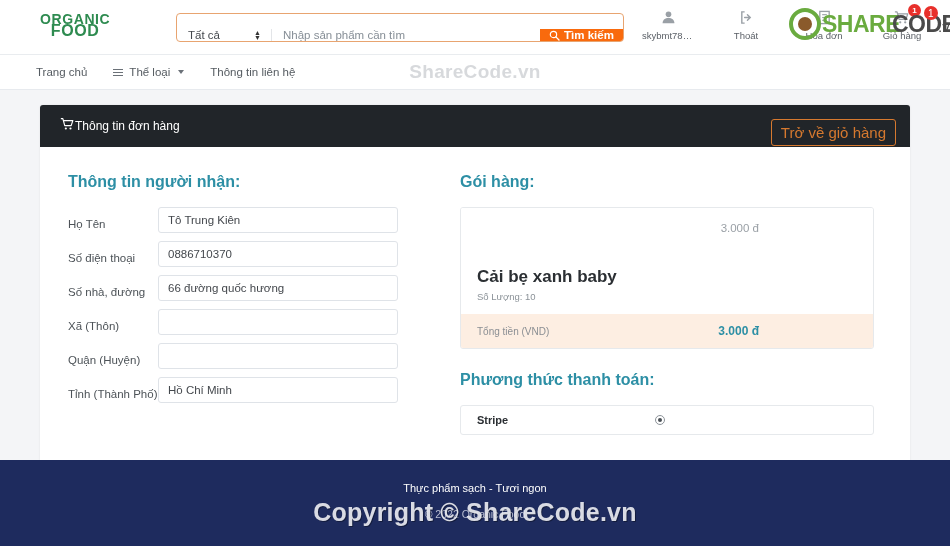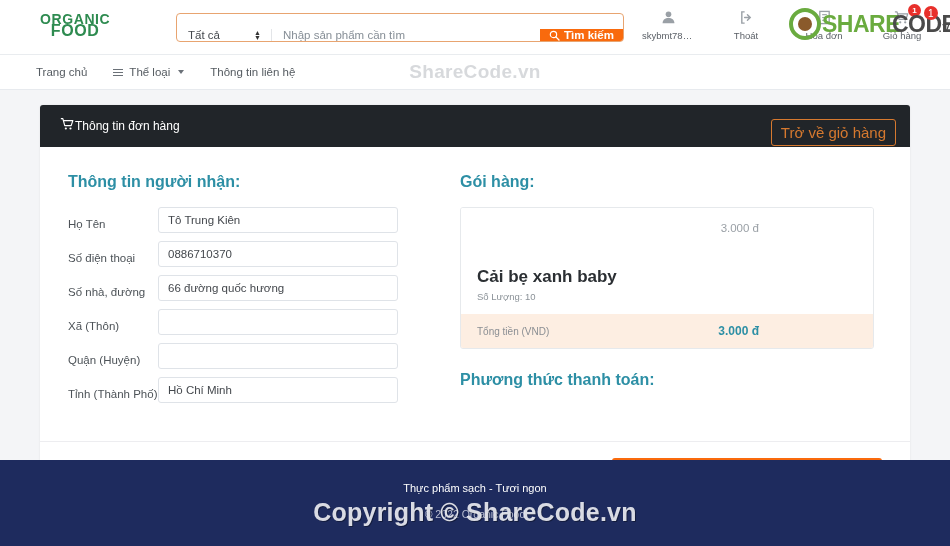--- a/index.html
+++ b/index.html
@@ -333,20 +333,26 @@
             </div>
             <div class="pkg-price">3.000 đ</div>
           </div>
           <div class="pkg-total">
             <span class="pkg-total-lbl">Tổng tiền (VND)</span>
             <span class="pkg-total-val">3.000 đ</span>
           </div>
         </div>
 
         <div class="sect-title pay-title">Phương thức thanh toán:</div>
+        <div class="pay-box">
+          <span class="pay-name">Stripe</span>
+          <span class="radio">
+              <i></i>
+            </span>
+        </div>
       </div>
     </div>
 
     <div class="card-foot">
       <span class="deliv">Ngày giao dự kiến: 7/9/2022 - 7/16/2022</span>
       <button class="btn-order">Đặt Hàng</button>
     </div>
   </div>
 
   <div class="footer">

